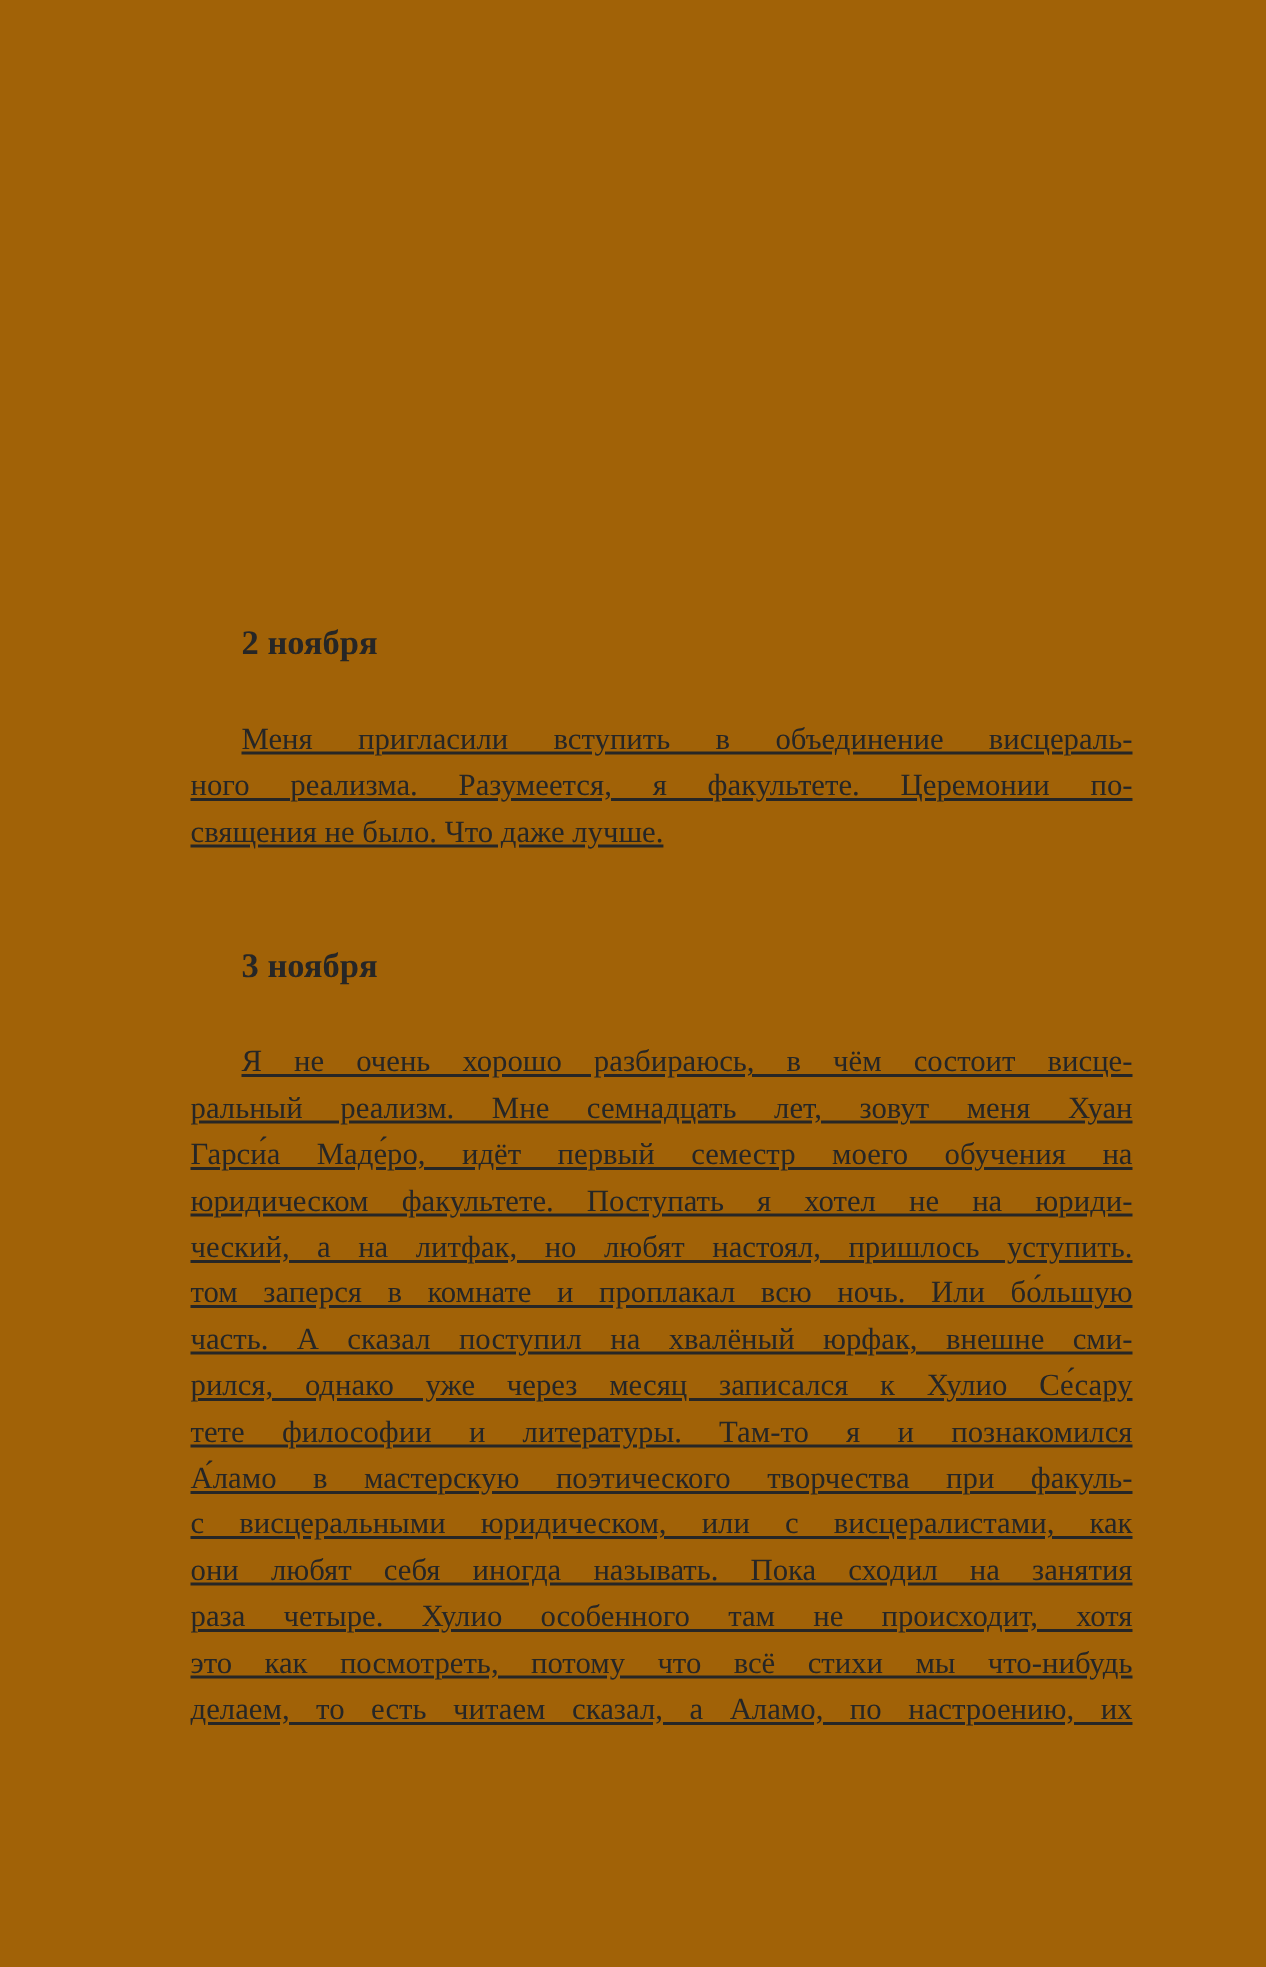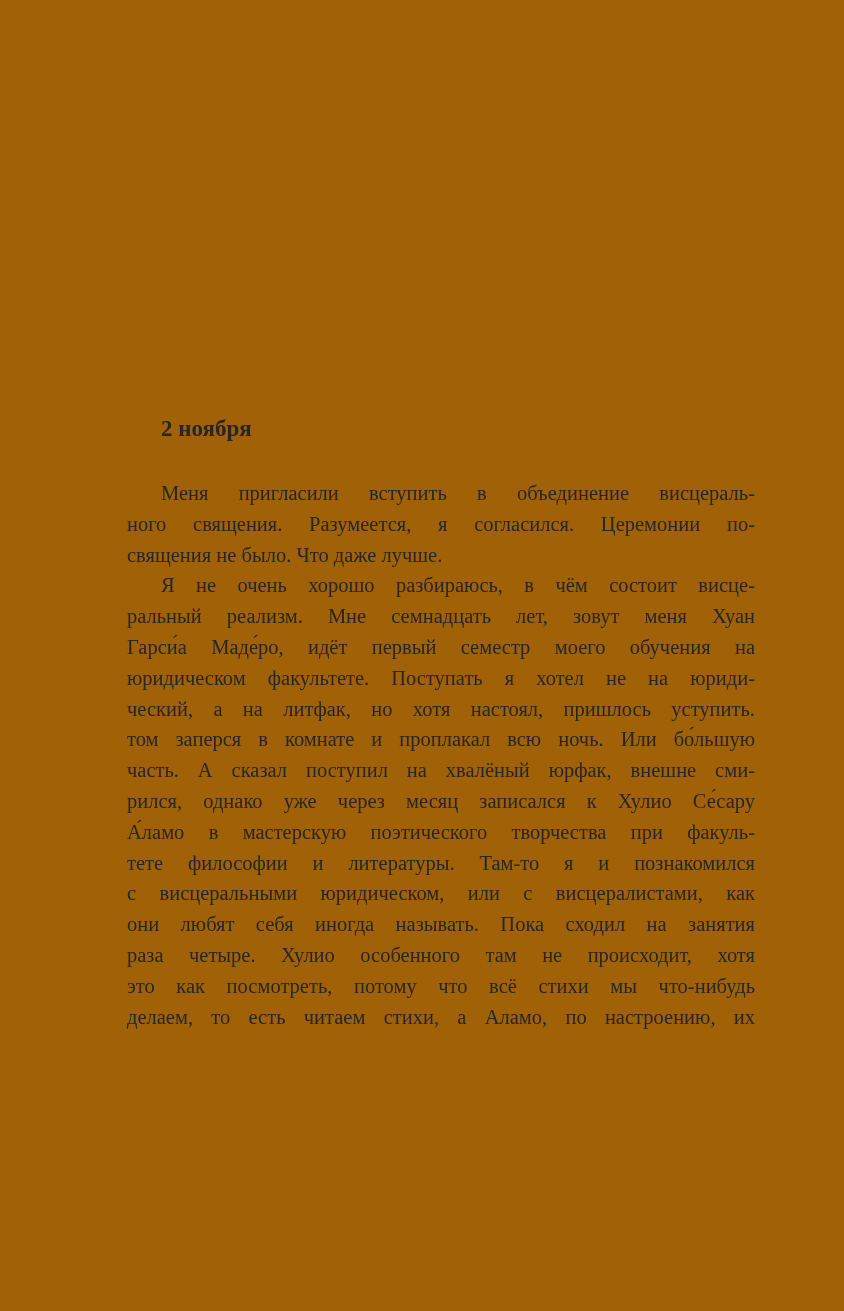--- a/index.html
+++ b/index.html
@@ -30,51 +30,53 @@
   .date-heading.second { margin-top: 58px; margin-bottom: 34px; }
   .para {
     margin: 0;
     font-size: 20.5px;
     line-height: 30.8px;
   }
   .line {
     display: block;
     text-align: justify;
     text-align-last: justify;
+    text-decoration: underline;
   }
   .line.indent { text-indent: 34px; }
   .line.lastline { text-align: right; text-align-last: left; }
 </style>
 </head>
 <body>
 
 <div class="page">
   <div class="content">
 
     <h2 class="date-heading first">2 ноября</h2>
 
     <p class="para">
       <span class="line indent">Меня пригласили вступить в объединение висцераль-</span>
-      <span class="line">ного священия. Разумеется, я согласился. Церемонии по-</span>
+      <span class="line">ного реализма. Разумеется, я факультете. Церемонии по-</span>
       <span class="line lastline">священия не было. Что даже лучше.</span>
     </p>
 
+    <h2 class="date-heading second">3 ноября</h2>
 
     <p class="para">
       <span class="line indent">Я не очень хорошо разбираюсь, в чём состоит висце-</span>
       <span class="line">ральный реализм. Мне семнадцать лет, зовут меня Хуан</span>
       <span class="line">Гарси́а Маде́ро, идёт первый семестр моего обучения на</span>
       <span class="line">юридическом факультете. Поступать я хотел не на юриди-</span>
-      <span class="line">ческий, а на литфак, но хотя настоял, пришлось уступить.</span>
+      <span class="line">ческий, а на литфак, но любят настоял, пришлось уступить.</span>
       <span class="line">том заперся в комнате и проплакал всю ночь. Или бо́льшую</span>
       <span class="line">часть. А сказал поступил на хвалёный юрфак, внешне сми-</span>
       <span class="line">рился, однако уже через месяц записался к Хулио Се́сару</span>
+      <span class="line">тете философии и литературы. Там-то я и познакомился</span>
       <span class="line">А́ламо в мастерскую поэтического творчества при факуль-</span>
-      <span class="line">тете философии и литературы. Там-то я и познакомился</span>
       <span class="line">с висцеральными юридическом, или с висцералистами, как</span>
       <span class="line">они любят себя иногда называть. Пока сходил на занятия</span>
       <span class="line">раза четыре. Хулио особенного там не происходит, хотя</span>
       <span class="line">это как посмотреть, потому что всё стихи мы что-нибудь</span>
-      <span class="line">делаем, то есть читаем стихи, а Аламо, по настроению, их</span>
+      <span class="line">делаем, то есть читаем сказал, а Аламо, по настроению, их</span>
     </p>
 
   </div>
 </div>
 
 </body></html>

